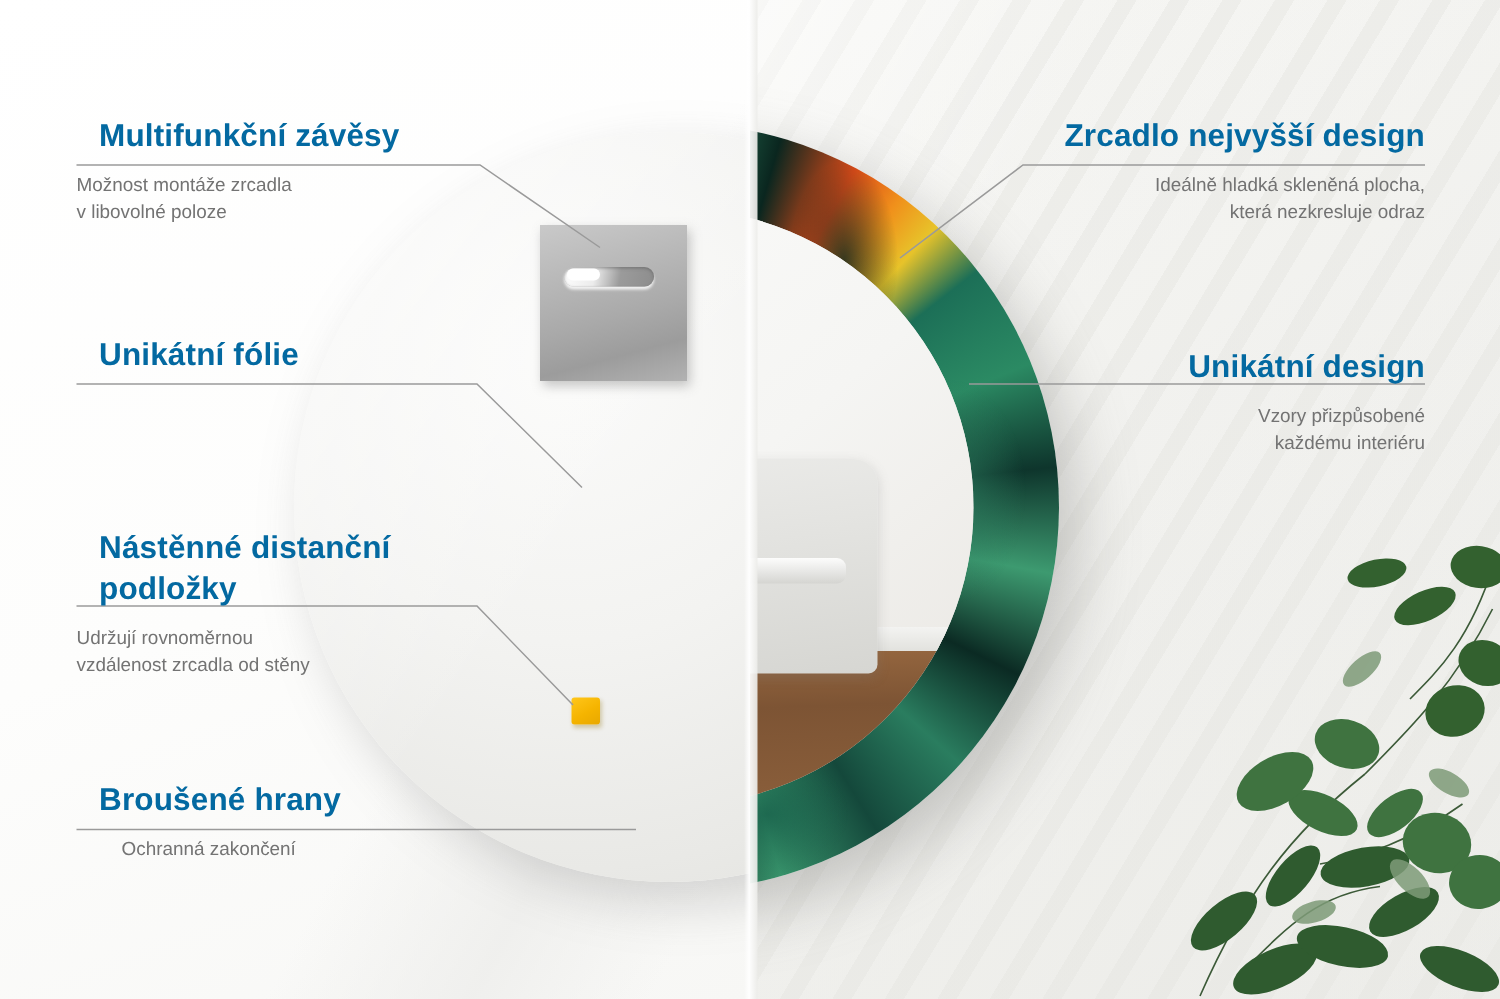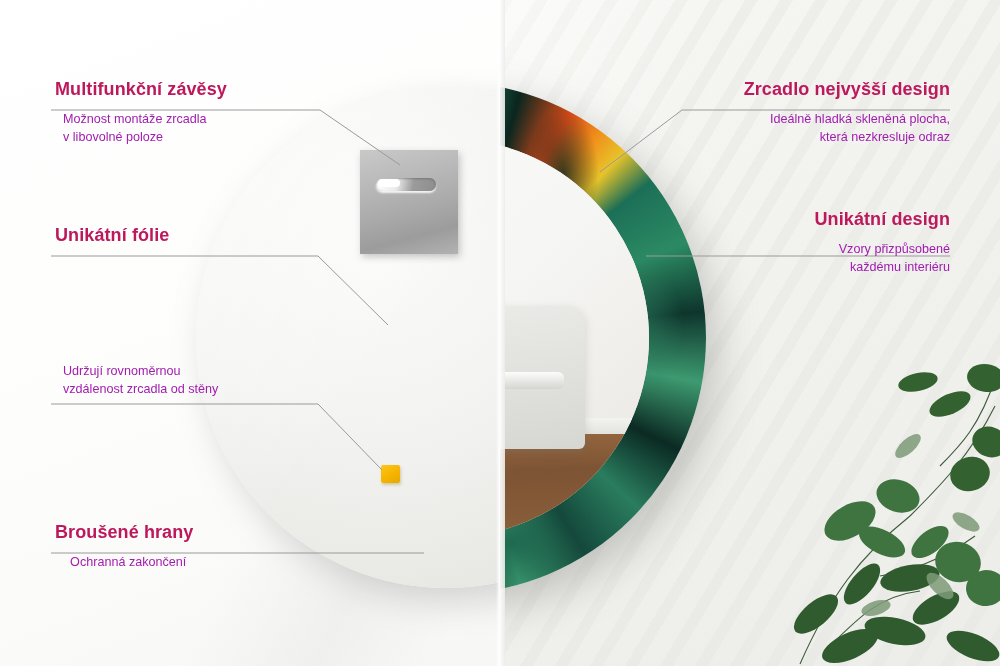--- a/index.html
+++ b/index.html
@@ -125,26 +125,26 @@
 
   
   .seam{
     position:absolute;left:496px;top:0;width:9px;height:666px;
     background:linear-gradient(90deg, rgba(255,255,255,0) 0%, rgba(255,255,255,.95) 38%, rgba(236,236,233,.9) 100%);
   }
 
   
   .callout{position:absolute;}
   .callout .c-title{
-    font-size:18px;font-weight:bold;color:#be185d;letter-spacing:.1px;line-height:1.28;
-    margin:0 0 7px 4px;white-space:nowrap;
+    font-size:21px;font-weight:bold;color:#0369a1;letter-spacing:.1px;line-height:1.28;
+    margin:0 0 7px 15px;white-space:nowrap;
   }
   .callout .c-title.wrap{white-space:normal;}
   .callout .c-desc{
-    font-size:12.6px;color:#a21caf;line-height:1.45;margin:9px 0 0 12px;font-weight:normal;
+    font-size:12.6px;color:#737373;line-height:1.45;margin:9px 0 0 0;font-weight:normal;
   }
   .callout.left{left:51px;text-align:left;}
   .callout.right{text-align:right;}
 
   
   .lines{position:absolute;left:0;top:0;width:1000px;height:666px;pointer-events:none;}
 </style>
 </head>
 <body>
 
@@ -236,31 +236,32 @@
   <div class="callout left" style="top:78px;">
     <div class="c-title">Multifunkční závěsy</div>
     <div class="c-desc">Možnost montáže zrcadla<br>v libovolné poloze</div>
   </div>
 
   <div class="callout left" style="top:224px;">
     <div class="c-title">Unikátní fólie</div>
   </div>
 
   <div class="callout left" style="top:353px;">
+    <div class="c-title wrap" style="width:230px;">Nástěnné distanční<br>podložky</div>
     <div class="c-desc">Udržují rovnoměrnou<br>vzdálenost zrcadla od stěny</div>
   </div>
 
   <div class="callout left" style="top:521px;text-align:center;">
     <div class="c-title">Broušené hrany</div>
     <div class="c-desc">Ochranná zakončení</div>
   </div>
 
   <div class="callout right" style="top:78px;right:50px;">
     <div class="c-title">Zrcadlo nejvyšší design</div>
     <div class="c-desc">Ideálně hladká skleněná plocha,<br>která nezkresluje odraz</div>
   </div>
 
-  <div class="callout right" style="top:208px;right:50px;">
+  <div class="callout right" style="top:232px;right:50px;">
     <div class="c-title">Unikátní design</div>
     <div class="c-desc">Vzory přizpůsobené<br>každému interiéru</div>
   </div>
 
 </div>
 
 </body></html>

